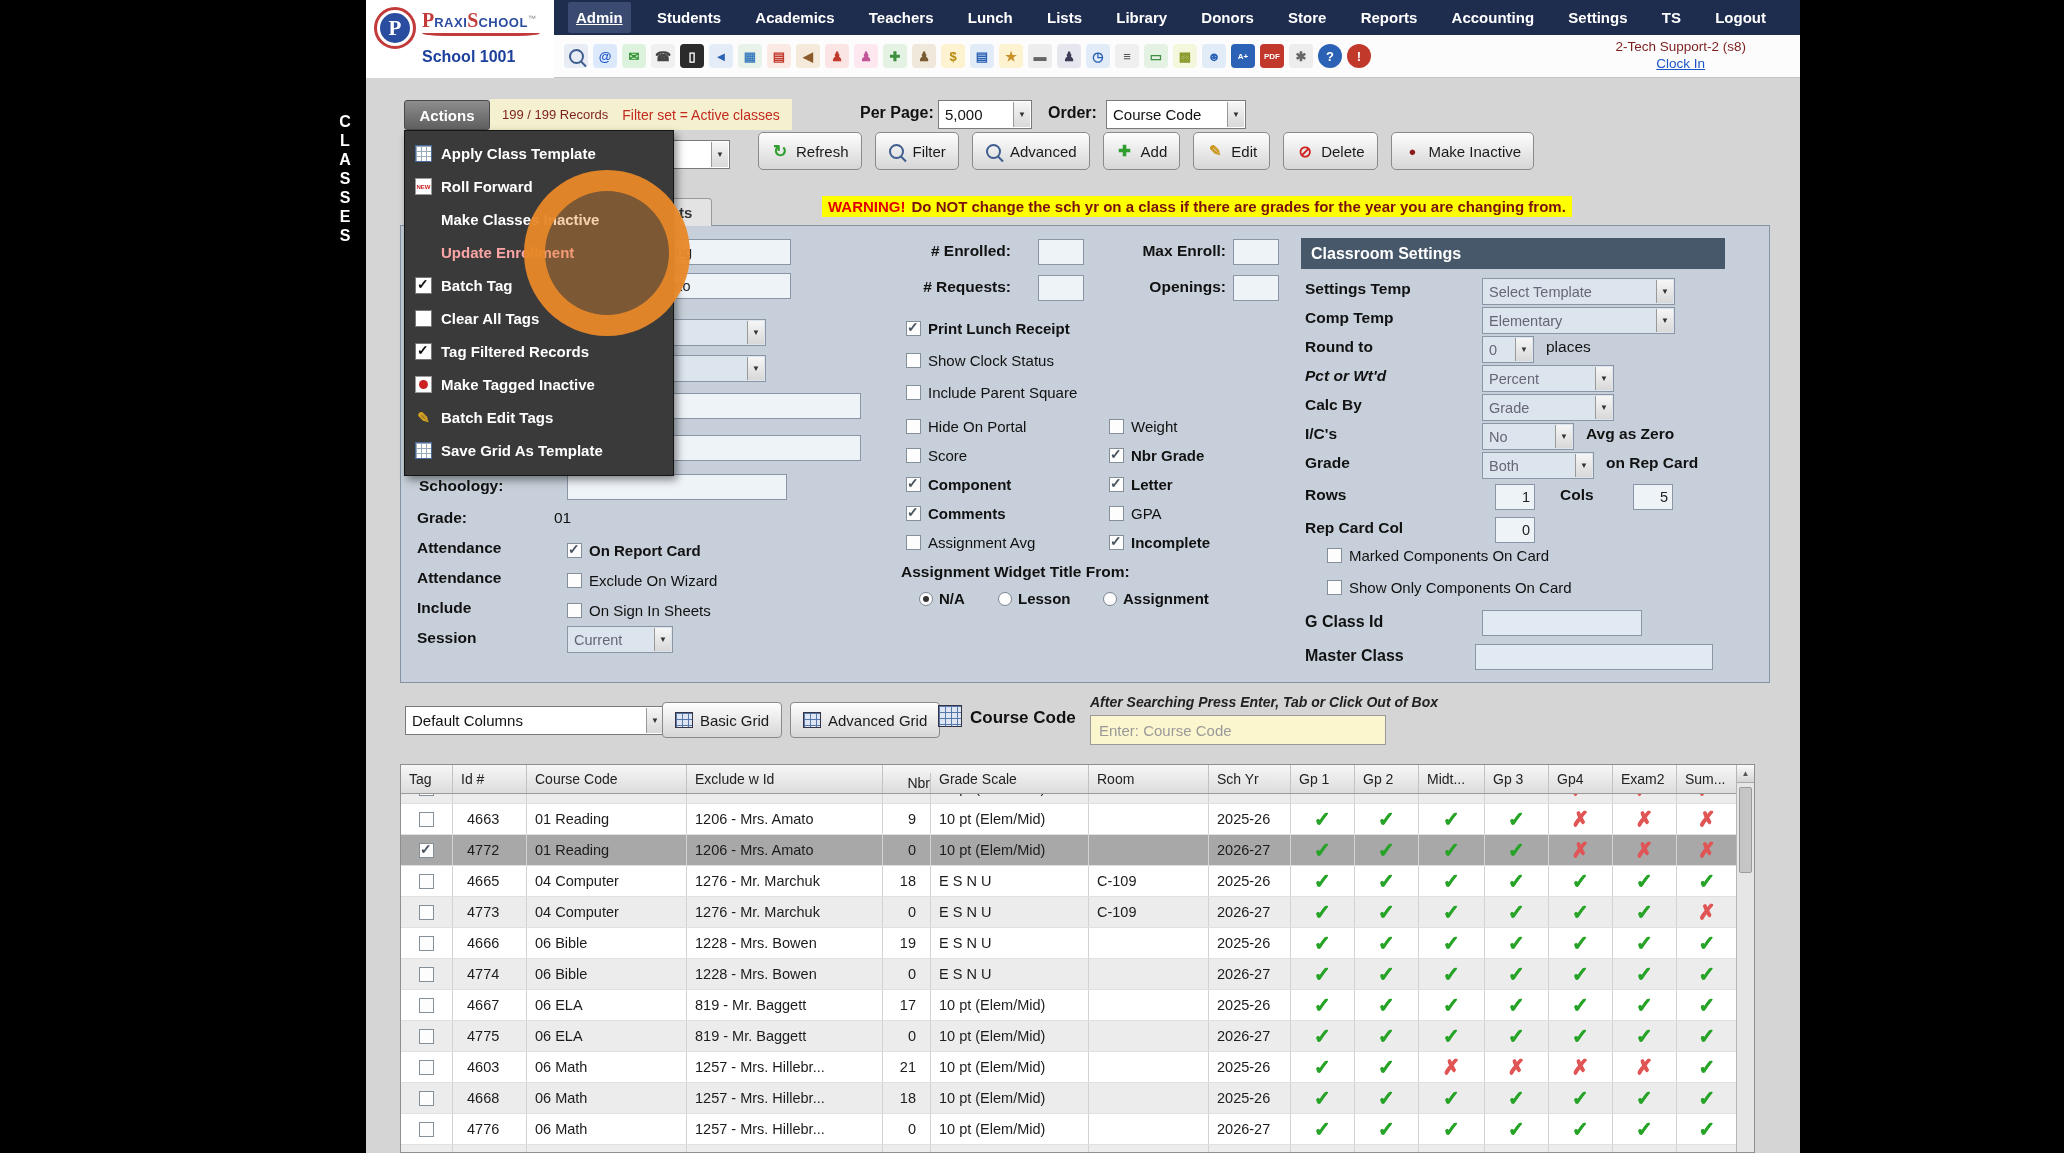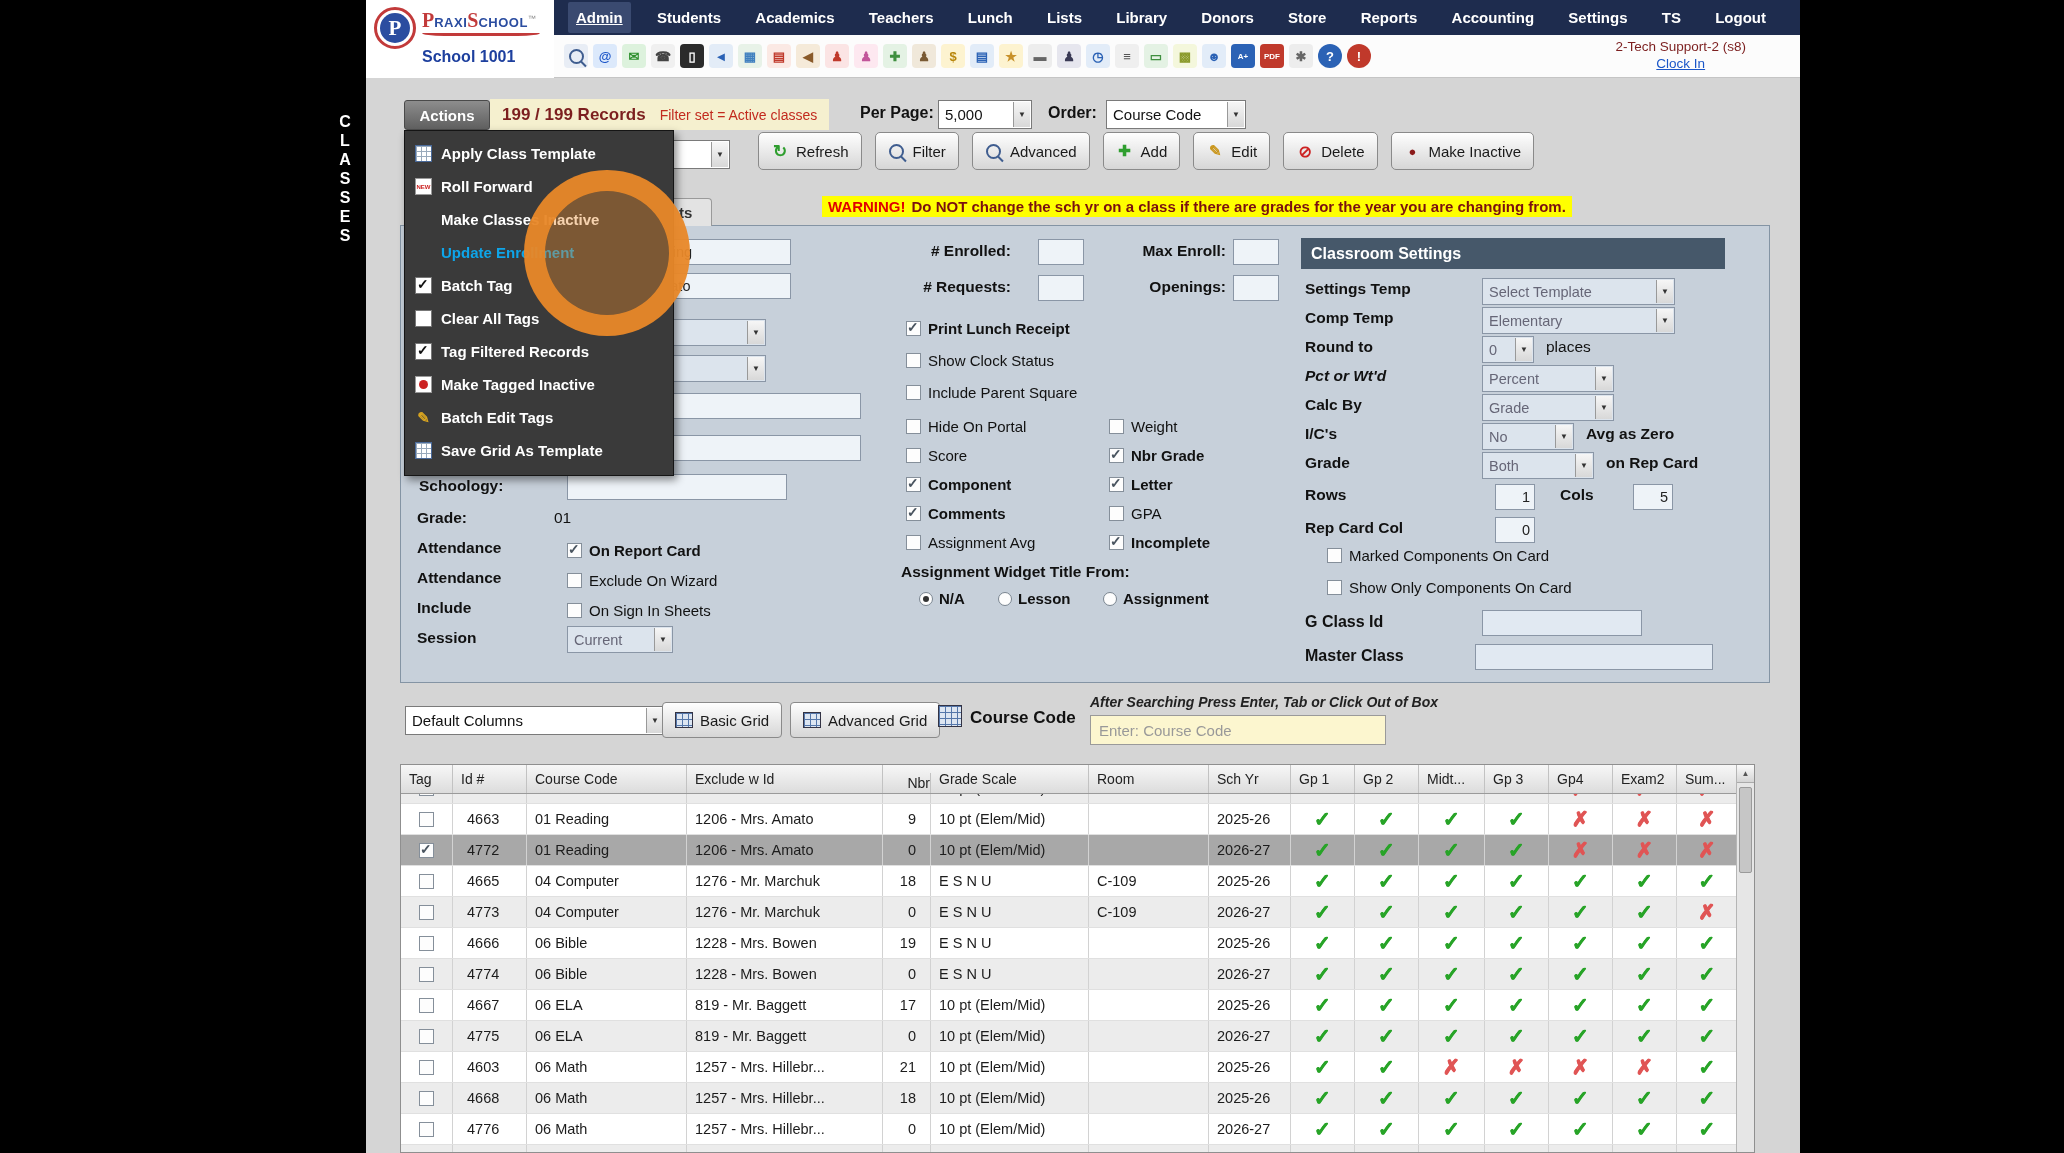--- a/index.html
+++ b/index.html
@@ -47,21 +47,21 @@
   #support-line{color:#7c1f1f;font-size:13.5px;}
   #clock-in{color:#1a56c8;font-size:13.5px;text-decoration:underline;cursor:pointer;}
 
   
   #actions-btn{position:absolute;left:38px;top:100px;width:86px;height:30px;
                background:linear-gradient(#8d8d8d,#5f5f5f);color:#fff;font-weight:bold;font-size:15px;
                display:flex;align-items:center;justify-content:center;border:1px solid #4a4a4a;
                border-radius:3px;z-index:46;cursor:pointer;box-sizing:border-box;}
   #records{position:absolute;left:124px;top:99px;height:31px;background:#f5f0cf;display:flex;
            align-items:center;padding:0 12px;gap:14px;z-index:10;}
-  .rec-count{color:#7c1f1f;font-weight:bold;font-size:17px;white-space:nowrap;}
+  .rec-count{color:#7c1f1f;font-weight:normal;font-size:13px;white-space:nowrap;}
   .rec-filter{color:#c22a1e;font-size:14px;white-space:nowrap;}
   .hdr-label{position:absolute;font-weight:bold;font-size:16px;color:#111;z-index:10;}
   .fsel{position:absolute;background:#fff;border:1px solid #7a7a7a;font-size:15px;display:flex;
         align-items:center;padding:0 24px 0 6px;height:29px;box-sizing:border-box;color:#111;
         white-space:nowrap;z-index:10;cursor:pointer;}
   .fsel::after{content:"▼";position:absolute;right:1px;top:1px;bottom:1px;width:16px;
                background:linear-gradient(#f6f6f6,#d8d8d8);border-left:1px solid #999;font-size:8px;
                display:flex;align-items:center;justify-content:center;color:#333;}
   .fsel.frm{height:27px;background:#dce4ed;border-color:#8a96a6;font-size:14.5px;color:#334;}
   .fsel.muted{color:#667;}
@@ -151,21 +151,21 @@
           display:flex;align-items:center;justify-content:center;font-size:8px;color:#555;}
   .sb-btn::after{content:"▲";}
   .sb-thumb{position:absolute;top:22px;left:2px;right:2px;height:84px;background:#c6c6c6;
             border:1px solid #9a9a9a;border-radius:2px;}
 
   
   #actions-menu{position:absolute;left:38px;top:130px;width:268px;z-index:44;background:#3a3a3a;
                 border:1px solid #151515;box-shadow:3px 4px 8px rgba(0,0,0,.45);padding:6px 0 8px;}
   .menu-item{height:33px;display:flex;align-items:center;gap:9px;padding:0 10px;font-size:15px;
              font-weight:bold;color:#fff;cursor:pointer;}
-  .menu-item.dim{color:#0ea5e9;}
+  .menu-item.dim{color:#fca5a5;}
   .mi{width:17px;height:17px;flex:none;display:flex;align-items:center;justify-content:center;box-sizing:border-box;}
   .mi-table{background:#fff;border:1px solid #4a6a9a;
             background-image:linear-gradient(#9ab 1px,transparent 1px),linear-gradient(90deg,#9ab 1px,transparent 1px);
             background-size:5px 5px;}
   .mi-new{background:#fff;border:1px solid #999;color:#cc2222;font-size:6px;font-weight:bold;}
   .mi-cb{background:#fff;border:1px solid #777;position:relative;}
   .mi-cb.checked::after{content:"✓";position:absolute;top:-2px;left:1px;color:#111;font-weight:bold;font-size:14px;}
   .mi-record{background:#fff;border:1px solid #999;}
   .mi-record::after{content:"";width:9px;height:9px;border-radius:50%;background:#cc2222;display:block;}
   .mi-pencil{color:#d9a520;font-size:15px;}

